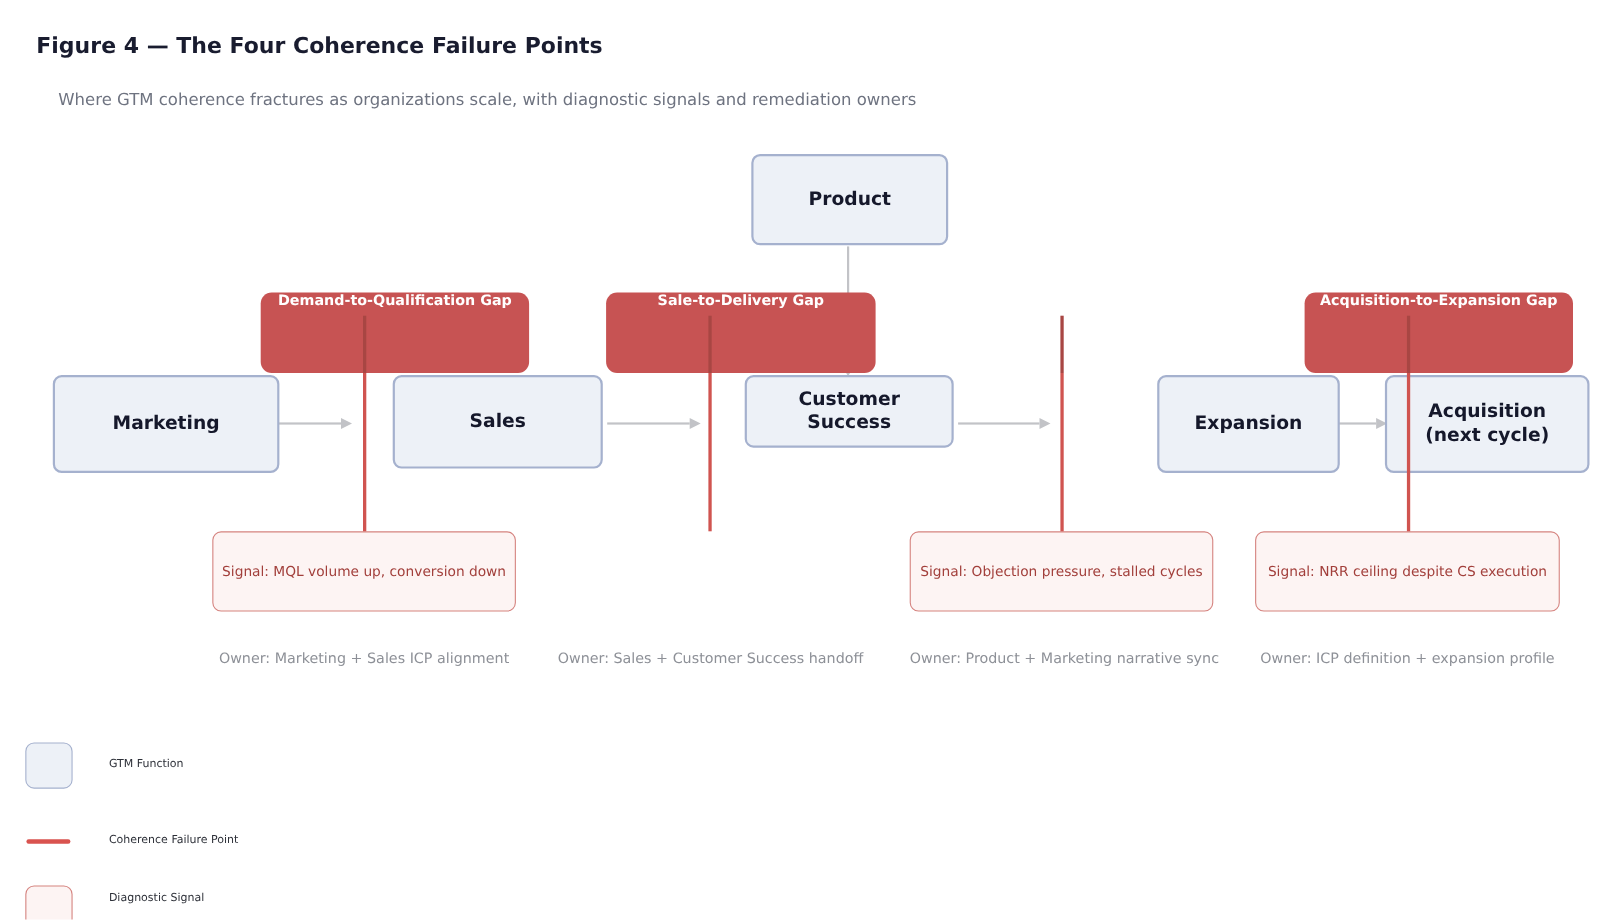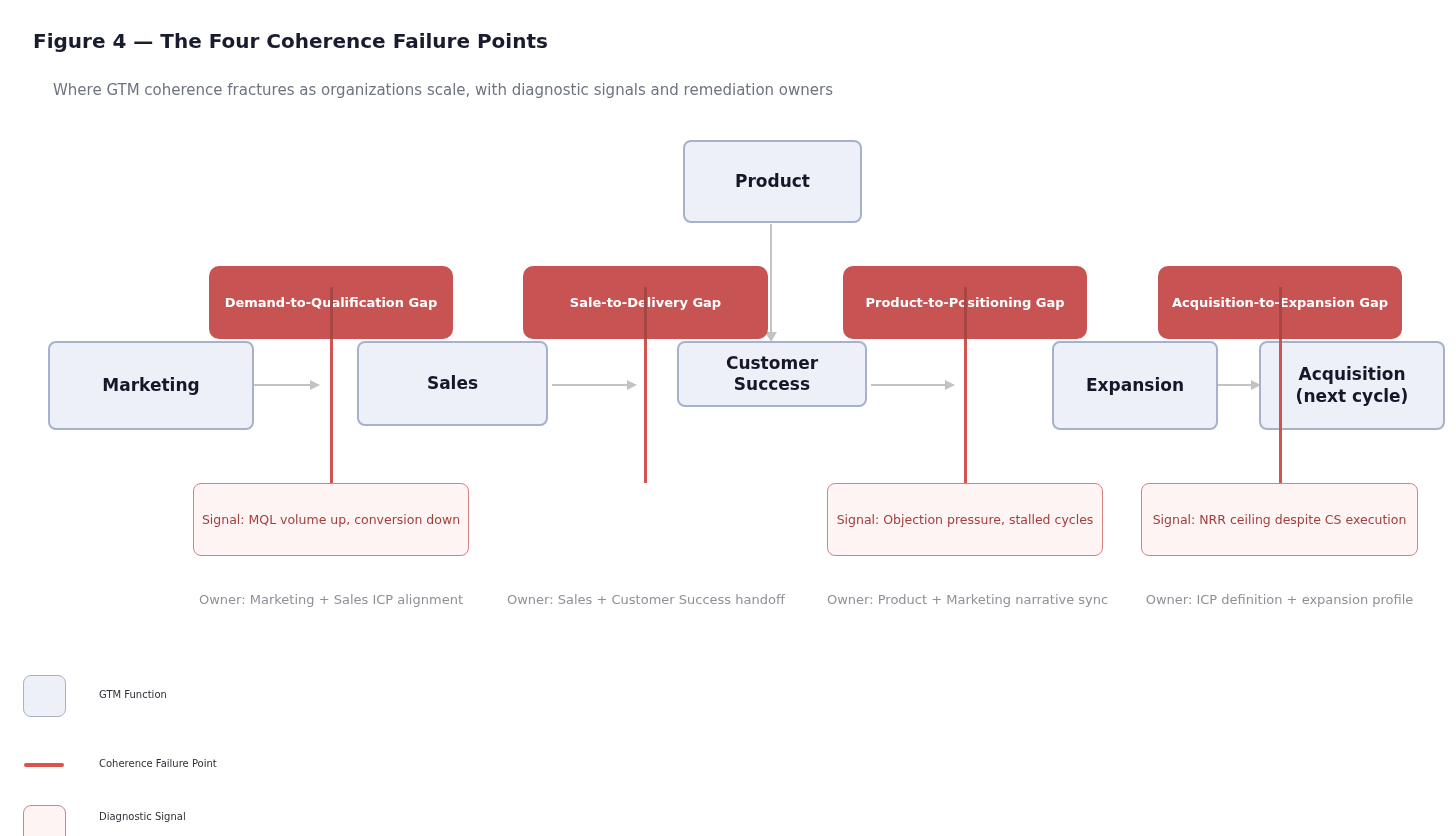--- a/index.html
+++ b/index.html
@@ -15,22 +15,22 @@
   body{font-family:"DejaVu Sans",sans-serif;background:#ffffff;}
   .canvas{position:relative;width:1456px;height:836px;overflow:hidden;background:#ffffff;}
 
   .title{position:absolute;left:33px;top:29px;font-size:20px;font-weight:bold;color:var(--ink);}
   .subtitle{position:absolute;left:33px;top:81px;font-size:15px;color:var(--muted);margin-left:20px;}
 
   .fn-box{position:absolute;display:flex;align-items:center;justify-content:center;
     background:var(--node-fill);border:2px solid var(--node-border);border-radius:8px;z-index:1;}
   .fn-box span{font-size:17px;font-weight:bold;color:var(--node-text);text-align:center;white-space:pre-line;line-height:1.25;}
 
-  .gap-box{position:absolute;top:266px;height:73px;display:flex;align-items:center;justify-content:center;
-    background:var(--gap-fill);border-radius:10px;z-index:1;}
+  .gap-box{position:absolute;top:266px;height:73px;display:flex;justify-content:center;
+    background:var(--gap-fill);border-radius:10px;z-index:1;margin-left:28px;}
   .gap-box span{position:relative;z-index:3;font-size:13px;font-weight:bold;color:var(--gap-text);white-space:nowrap;}
 
   .fail-line{position:absolute;top:287px;width:3px;height:196px;z-index:2;
     background:linear-gradient(to bottom,var(--fail-line-dark) 0 26.5%,var(--fail-line) 26.5% 100%);}
 
   .harrow-line{position:absolute;top:384px;height:2px;background:var(--arrow);z-index:0;}
   .head-right{position:absolute;top:380px;width:0;height:0;border-top:5px solid transparent;
     border-bottom:5px solid transparent;border-left:10px solid var(--arrow);z-index:0;}
   .varrow-line{position:absolute;left:770px;top:224px;width:2px;height:108px;background:var(--arrow);z-index:0;}
   .head-down{position:absolute;left:765px;top:332px;width:0;height:0;border-left:6px solid transparent;
@@ -60,23 +60,20 @@
     <span>Product</span>
   </div>
   <div class="varrow-line"></div>
   <div class="head-down"></div>
 
   <div class="gap-box" style="left:209px;width:244px;">
     <span>Demand-to-Qualification Gap</span>
   </div>
   <div class="gap-box" style="left:523px;width:245px;">
     <span>Sale-to-Delivery Gap</span>
-  </div>
-  <div class="gap-box" style="left:843px;width:244px;">
-    <span>Product-to-Positioning Gap</span>
   </div>
   <div class="gap-box" style="left:1158px;width:244px;">
     <span>Acquisition-to-Expansion Gap</span>
   </div>
 
   <div class="fail-line" style="left:330px;"></div>
   <div class="fail-line" style="left:644px;"></div>
   <div class="fail-line" style="left:964px;"></div>
   <div class="fail-line" style="left:1279px;"></div>
 

